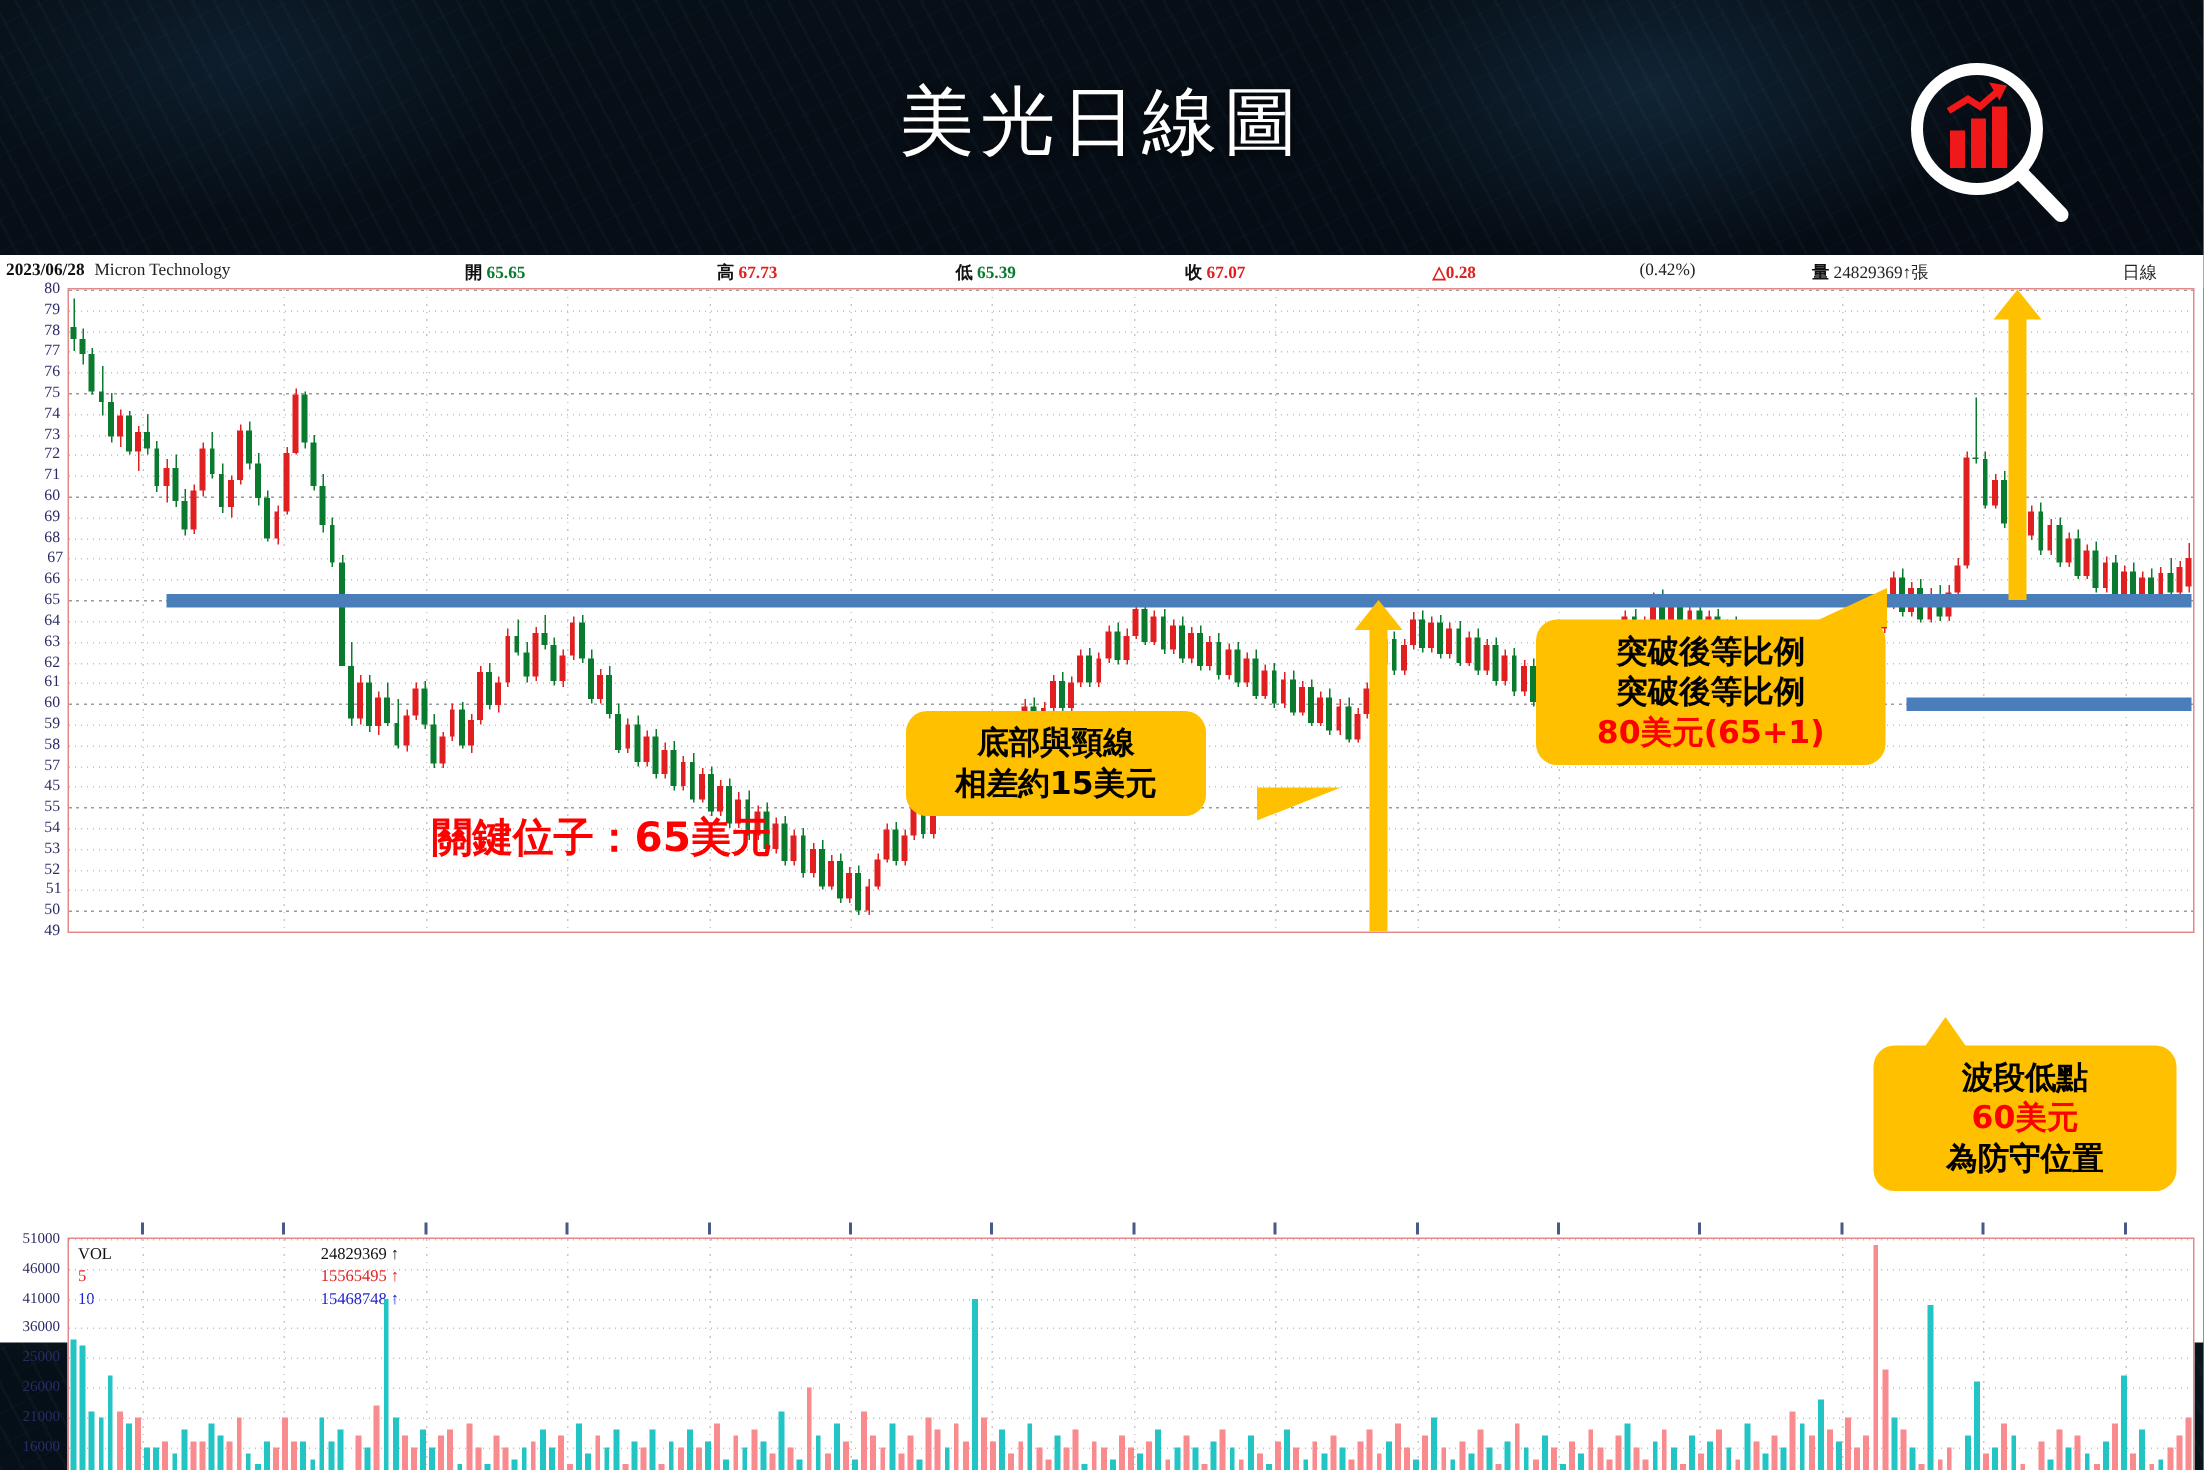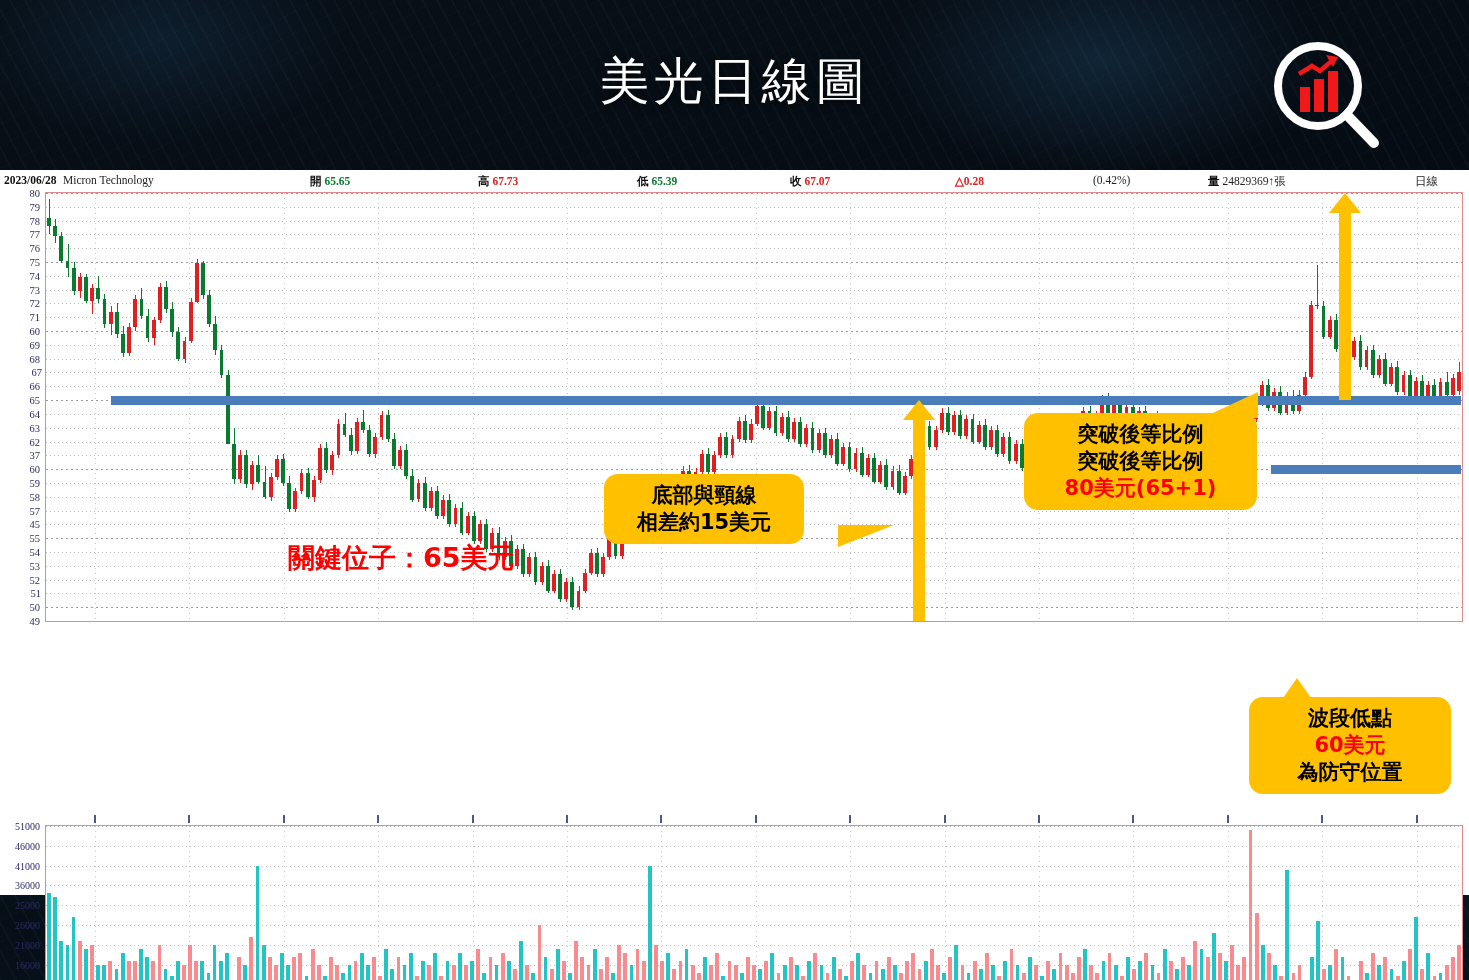--- a/index.html
+++ b/index.html
@@ -664,21 +664,21 @@
       <div class="ylab" style="top: 147.258px; left: 0px;">71</div>
       <div class="ylab" style="top: 161.065px; left: 0px;">60</div>
       <div class="ylab" style="top: 174.871px; left: 0px;">69</div>
       <div class="ylab" style="top: 188.677px; left: 0px;">68</div>
       <div class="ylab" style="top: 202.484px; left: 2px;">67</div>
       <div class="ylab" style="top: 216.29px; left: 0px;">66</div>
       <div class="ylab" style="top: 230.097px; left: 0px;">65</div>
       <div class="ylab" style="top: 243.903px; left: 0px;">64</div>
       <div class="ylab" style="top: 257.71px; left: 0px;">63</div>
       <div class="ylab" style="top: 271.516px; left: 0px;">62</div>
-      <div class="ylab" style="top: 285.323px; left: 0px;">37</div>
+      <div class="ylab" style="top: 285.323px; left: 0px;">61</div>
       <div class="ylab" style="top: 299.129px; left: 0px;">60</div>
       <div class="ylab" style="top: 312.935px; left: 0px;">59</div>
       <div class="ylab" style="top: 326.742px; left: 0px;">58</div>
       <div class="ylab" style="top: 340.548px; left: 0px;">57</div>
       <div class="ylab" style="top: 354.355px; left: 0px;">45</div>
       <div class="ylab" style="top: 368.161px; left: 0px;">55</div>
       <div class="ylab" style="top: 381.968px; left: 0px;">54</div>
       <div class="ylab" style="top: 395.774px; left: 0px;">53</div>
       <div class="ylab" style="top: 409.581px; left: 0px;">52</div>
       <div class="ylab" style="top: 423.387px; left: 1px;">51</div>
@@ -698,20 +698,25 @@
       <i style="left: 804.288px;"></i>
       <i style="left: 898.688px;"></i>
       <i style="left: 993.088px;"></i>
       <i style="left: 1087.49px;"></i>
       <i style="left: 1181.89px;"></i>
       <i style="left: 1276.29px;"></i>
       <i style="left: 1370.69px;"></i>
     </div>
 
   <div id="vol-pane">
+    <div id="vol-legend">
+      <div><span class="k" style="color:#111;">VOL</span><span class="n" style="color:#111;">24829369 ↑</span></div>
+      <div><span class="k" style="color:#e02020;">5</span><span class="n" style="color:#e02020;">15565495 ↑</span></div>
+      <div><span class="k" style="color:#2222cc;">10</span><span class="n" style="color:#2222cc;">15468748 ↑</span></div>
+    </div>
   <div class="vgrid" style="left: 49.088px;"></div>
       <div class="vgrid" style="left: 143.488px;"></div>
       <div class="vgrid" style="left: 237.888px;"></div>
       <div class="vgrid" style="left: 332.288px;"></div>
       <div class="vgrid" style="left: 426.688px;"></div>
       <div class="vgrid" style="left: 521.088px;"></div>
       <div class="vgrid" style="left: 615.488px;"></div>
       <div class="vgrid" style="left: 709.888px;"></div>
       <div class="vgrid" style="left: 804.288px;"></div>
       <div class="vgrid" style="left: 898.688px;"></div>

